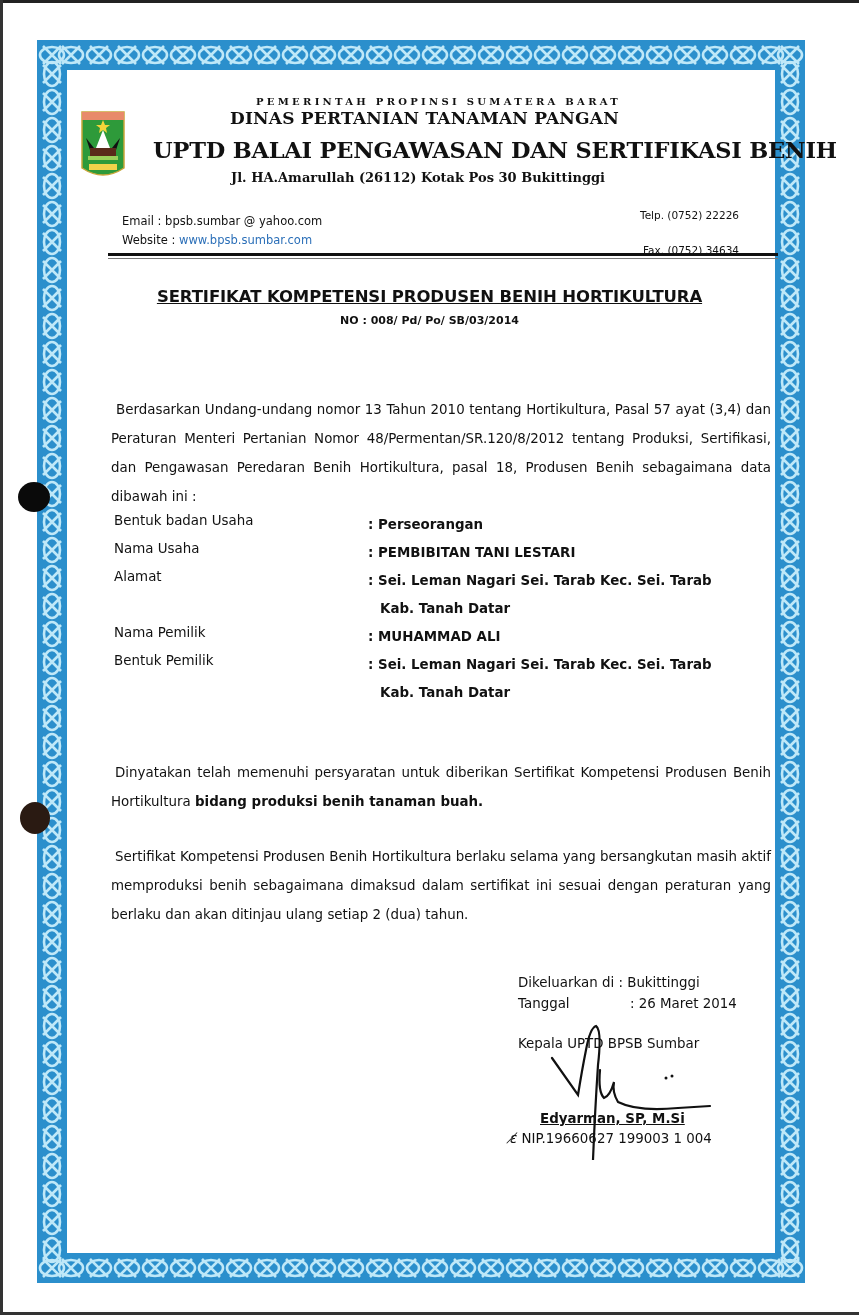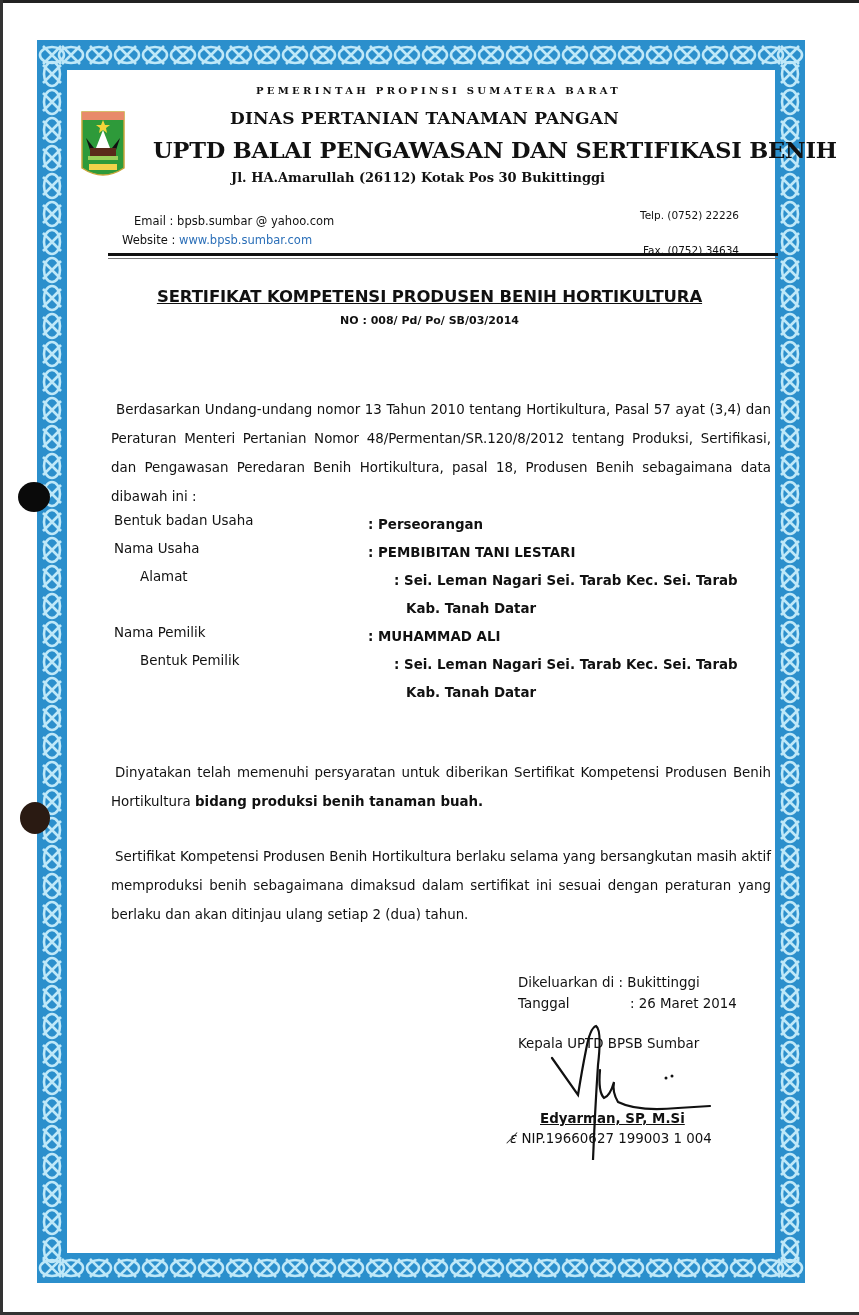--- a/index.html
+++ b/index.html
@@ -18,45 +18,45 @@
     box-sizing:border-box;
     border:30px solid #2b8fcc;
     background:#fff;
   }
   .border-pattern { position:absolute; left:37px; top:40px; width:768px; height:1243px; pointer-events:none; }
 
   .punch-hole { position:absolute; border-radius:50%; }
   .punch-1 { left:18px; top:482px; width:32px; height:30px; background:#0a0a0a; }
   .punch-2 { left:20px; top:802px; width:30px; height:32px; background:#2a1a12; }
   .logo { position:absolute; left:80px; top:110px; width:46px; height:72px; }
-  .h-gov { position:absolute; left:256px; top:85px; font-family:"DejaVu Serif", serif; font-size:10px; letter-spacing:3.3px; font-weight:bold; }
+  .h-gov { position:absolute; left:256px; top:96px; font-family:"DejaVu Serif", serif; font-size:10px; letter-spacing:3.3px; font-weight:bold; }
   .h-dinas { position:absolute; left:230px; top:108px; font-family:"DejaVu Serif", serif; font-size:17px; font-weight:bold; letter-spacing:0.2px; }
   .h-uptd { position:absolute; left:153px; top:137px; font-family:"DejaVu Serif", serif; font-size:22.5px; font-weight:bold; letter-spacing:-0.2px; }
   .h-addr { position:absolute; left:231px; top:170px; font-family:"DejaVu Serif", serif; font-size:13px; font-weight:bold;text-align:right; }
-  .h-email { position:absolute; left:122px; top:214px; font-size:11.5px;margin-left:12px; }
+  .h-email { position:absolute; left:122px; top:214px; font-size:11.5px; }
   .h-web { position:absolute; left:122px; top:233px; font-size:11.5px; }
   .h-web .link { color:#2b6fb8; }
   .h-tel { position:absolute; left:640px; top:209px; font-size:10.5px; }
   .h-fax { position:absolute; left:643px; top:228px; font-size:10.5px;margin-top:16px; }
   .rule-thick { position:absolute; left:108px; top:253px; width:670px; height:3px; background:#111; }
   .rule-thin { position:absolute; left:108px; top:258px; width:670px; height:1px; background:#777; }
 
   .cert-title { position:absolute; left:0; width:859px; top:287px; text-align:center; font-size:16.5px; font-weight:bold; text-decoration:underline; letter-spacing:-0.1px; }
   .cert-no { position:absolute; left:0; width:859px; top:314px; text-align:center; font-size:11px; font-weight:bold; }
 
   .para { position:absolute; left:111px; width:660px; font-size:13.4px; line-height:29px; text-align:justify; text-align-last:left;margin-top:28px; }
   .para-intro { top:367px; }
   .para-intro .indent { display:inline-block; width:5px; }
   .para-decl { top:730px; }
   .para-valid { top:814px; }
   .bold { font-weight:bold; }
 
   .fields { position:absolute; left:114px; top:508px; width:660px; }
   .field-row { position:relative; height:28px; font-size:13.4px; }
-  .field-row.multi { height:56px;margin-left:26px; }
+  .field-row.multi { height:56px; }
   .field-label { position:absolute; left:0; top:5px; }
   .field-value { position:absolute; left:254px; top:3px; font-weight:bold; line-height:28px; width:420px; }
   .field-value .cont { padding-left:12px; }
 
   .sign-block { position:absolute; left:518px; top:975px; font-size:13.4px; }
   .sign-issued { position:absolute; left:0; top:0; white-space:nowrap; }
   .sign-date { position:absolute; left:0; top:21px; white-space:nowrap; }
   .sign-date .colon { position:absolute; left:112px; }
   .sign-role { position:absolute; left:0; top:61px; white-space:nowrap; }
   .sign-name { position:absolute; left:22px; top:136px; font-weight:bold; text-decoration:underline; white-space:nowrap; }

